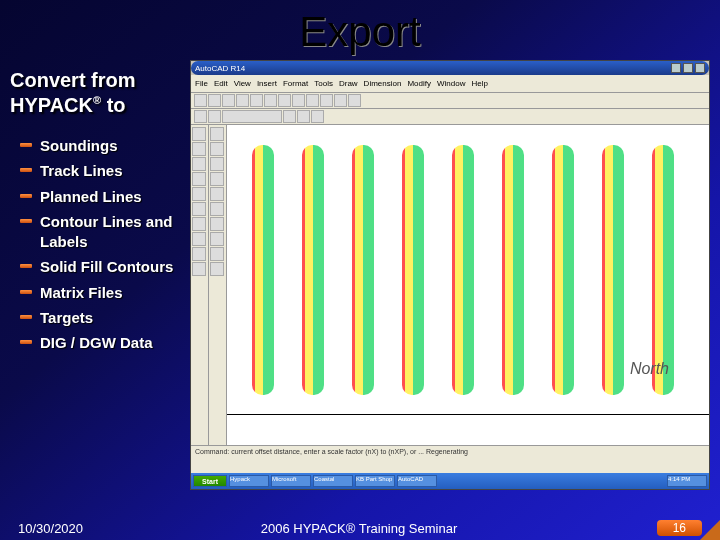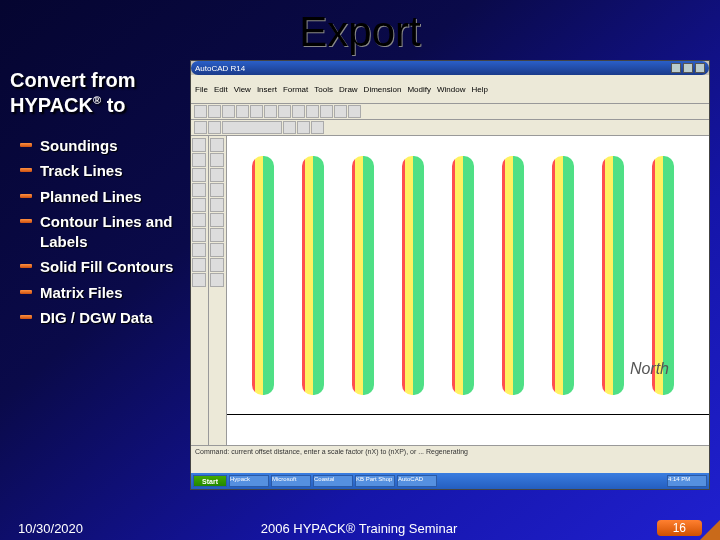--- a/index.html
+++ b/index.html
@@ -26,21 +26,21 @@
     background:linear-gradient(#ff9040,#cc5010); border-radius:1px;
   }
   .right { flex:1; padding:0 10px 0 0; }
   .screenshot {
     width:100%; height:100%; background:#c8c4b8; border:1px solid #444;
     display:flex; flex-direction:column; font-size:8px; color:#000;
   }
   .titlebar { height:14px; background:linear-gradient(#2a5fc8,#1a3a8a); color:#fff; display:flex; align-items:center; padding:0 4px; font-size:8px;border-radius:7px; }
   .titlebar span { flex:1; }
   .winbtn { width:10px; height:10px; background:#bcc; margin-left:2px; border:1px solid #555; }
-  .menubar { height:29px; background:#ece9d8; border-bottom:1px solid #999; display:flex; gap:6px; padding:0 4px; align-items:center; font-size:8px; }
+  .menubar { height:18px; background:#ece9d8; border-bottom:1px solid #999; display:flex; gap:6px; padding:0 4px; align-items:center; font-size:8px; }
   .toolbar { height:16px; background:#ece9d8; border-bottom:1px solid #999; display:flex; gap:1px; padding:1px 3px; align-items:center; }
   .tb { width:13px; height:13px; background:#ddd; border:1px solid #aaa; }
   .cadbody { flex:1; display:flex; }
   .sidetools { width:18px; background:#ece9d8; border-right:1px solid #999; display:flex; flex-direction:column; gap:1px; padding:2px 1px; }
   .st { width:14px; height:14px; background:#ddd; border:1px solid #aaa; }
   .canvas { flex:1; background:#fff; position:relative; overflow:hidden; }
   .lane {
     position:absolute; top:20px; bottom:50px; width:22px;
     background:linear-gradient(to right,
       rgba(255,60,60,.9) 0%, rgba(255,60,60,.9) 15%,
@@ -74,20 +74,21 @@
       <span>Convert from</span><br>
       <span>HYPACK</span><sup>®</sup><span> to</span><br>
     </div>
     <ul class="bullets">
       <li>Soundings</li>
       <li>Track Lines</li>
       <li>Planned Lines</li>
       <li>Contour Lines and Labels</li>
       <li>Solid Fill Contours</li>
       <li>Matrix Files</li>
+      <li>Targets</li>
       <li>DIG / DGW Data</li>
     </ul>
   </div>
 
   <div class="right">
     <div class="screenshot">
       <div class="titlebar">
         <span>AutoCAD R14</span>
         <div class="winbtn"></div>
         <div class="winbtn"></div>

